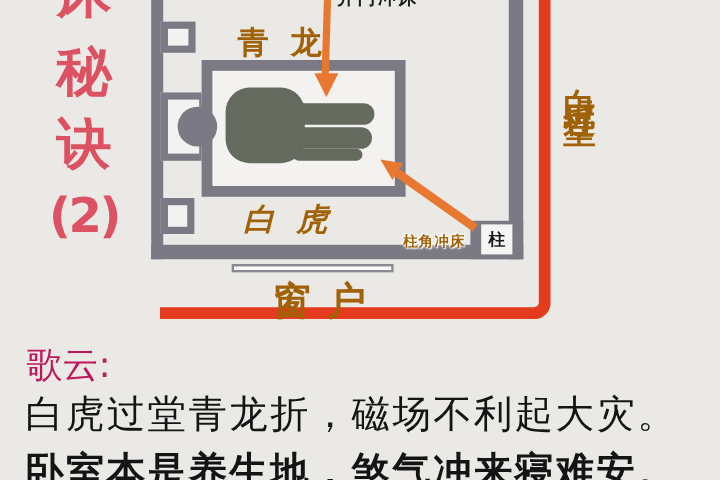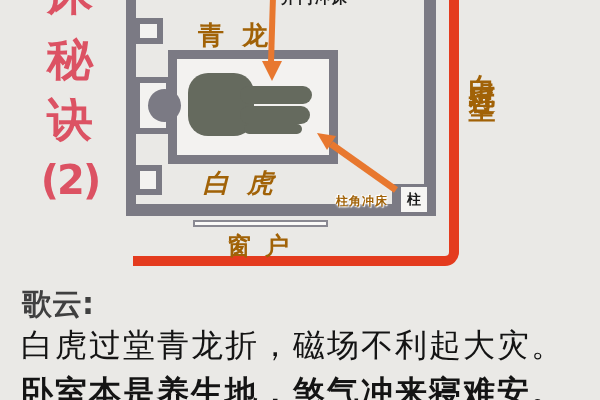--- a/index.html
+++ b/index.html
@@ -43,40 +43,40 @@
   .red-line{
     position:absolute;left:133px;top:-12px;width:326px;height:278px;
     border-right:10px solid #e43b1e;border-bottom:10px solid #e43b1e;
     border-bottom-right-radius:14px;box-sizing:border-box;
   }
 
   
   .lbl{position:absolute;color:#a16207;font-weight:bold;white-space:nowrap;}
   .lbl-qinglong{left:198px;top:18px;font-size:26px;letter-spacing:18px;}
   .lbl-baihu{left:203px;top:166px;font-size:26px;letter-spacing:18px;font-style:italic;}
-  .lbl-chuanghu{left:227px;top:230px;font-size:24px;letter-spacing:14px;}
+  .lbl-chuanghu{left:227px;top:230px;font-size:32px;letter-spacing:14px;}
   .lbl-zhujiao{
     left:336px;top:193px;font-size:12px;letter-spacing:1px;
     text-shadow:0 0 2px #fff,0 0 3px #fff,1px 1px 1px #fff,-1px -1px 1px #fff;
     text-align:center;
   }
   .lbl-baihu-guotang{
     left:465px;top:52px;font-size:27px;line-height:1.22;
     writing-mode:vertical-rl;text-orientation:upright;letter-spacing:7px;
   }
   .top-clip{
     position:absolute;left:281px;top:0;width:74px;height:9px;overflow:hidden;
   }
   .top-clip span{
     position:absolute;left:0;top:-11px;font-size:15px;font-weight:bold;color:#1a1a1a;
     letter-spacing:2px;white-space:nowrap;
   }
 
   
-  .verse-head{position:absolute;left:22px;top:284px;font-size:30px;font-weight:bold;color:#404040;}
+  .verse-head{position:absolute;left:22px;top:284px;font-size:30px;font-weight:normal;color:#be185d;}
   .verse-line1{position:absolute;left:21px;top:324px;font-size:32px;font-weight:normal;color:#141414;letter-spacing:2px;white-space:nowrap;}
   .verse-line2{position:absolute;left:21px;top:371px;font-size:32px;font-weight:bold;color:#141414;letter-spacing:2px;white-space:nowrap;}
 
   svg{display:block;}
 </style>
 </head>
 <body>
 
 <div class="title-char" style="top:-30px">床</div>
 <div class="title-char" style="top:36px">秘</div>

